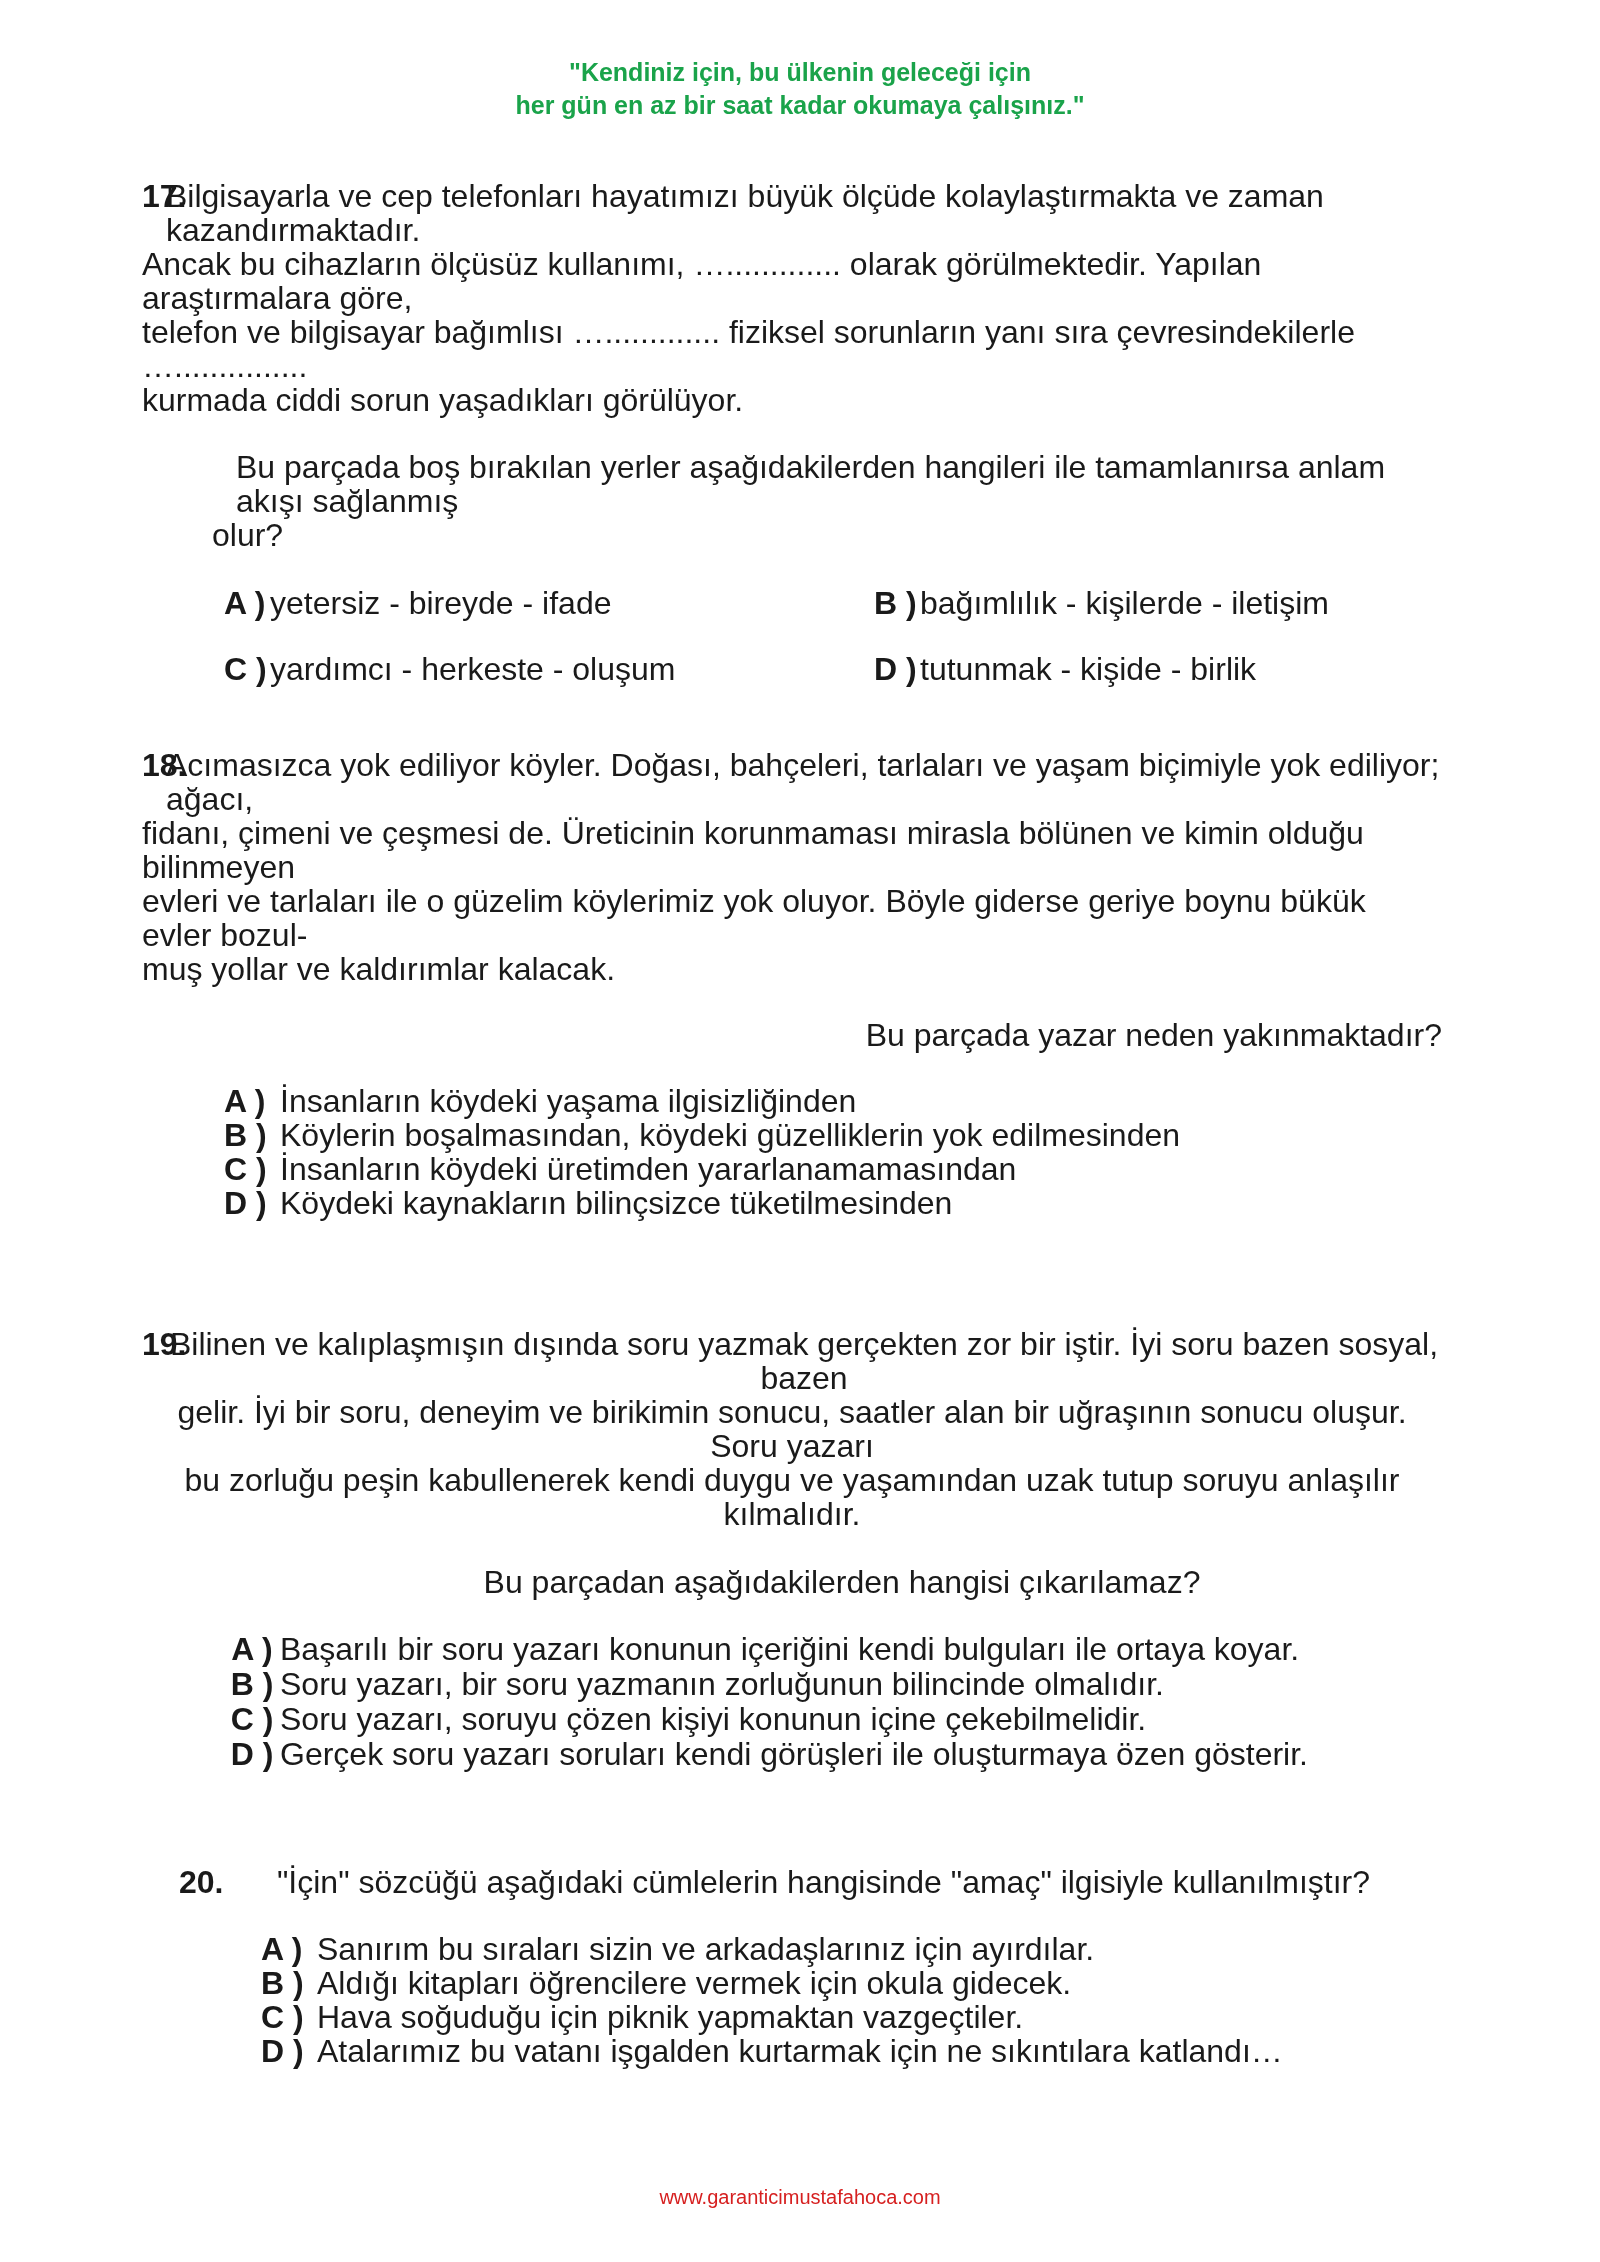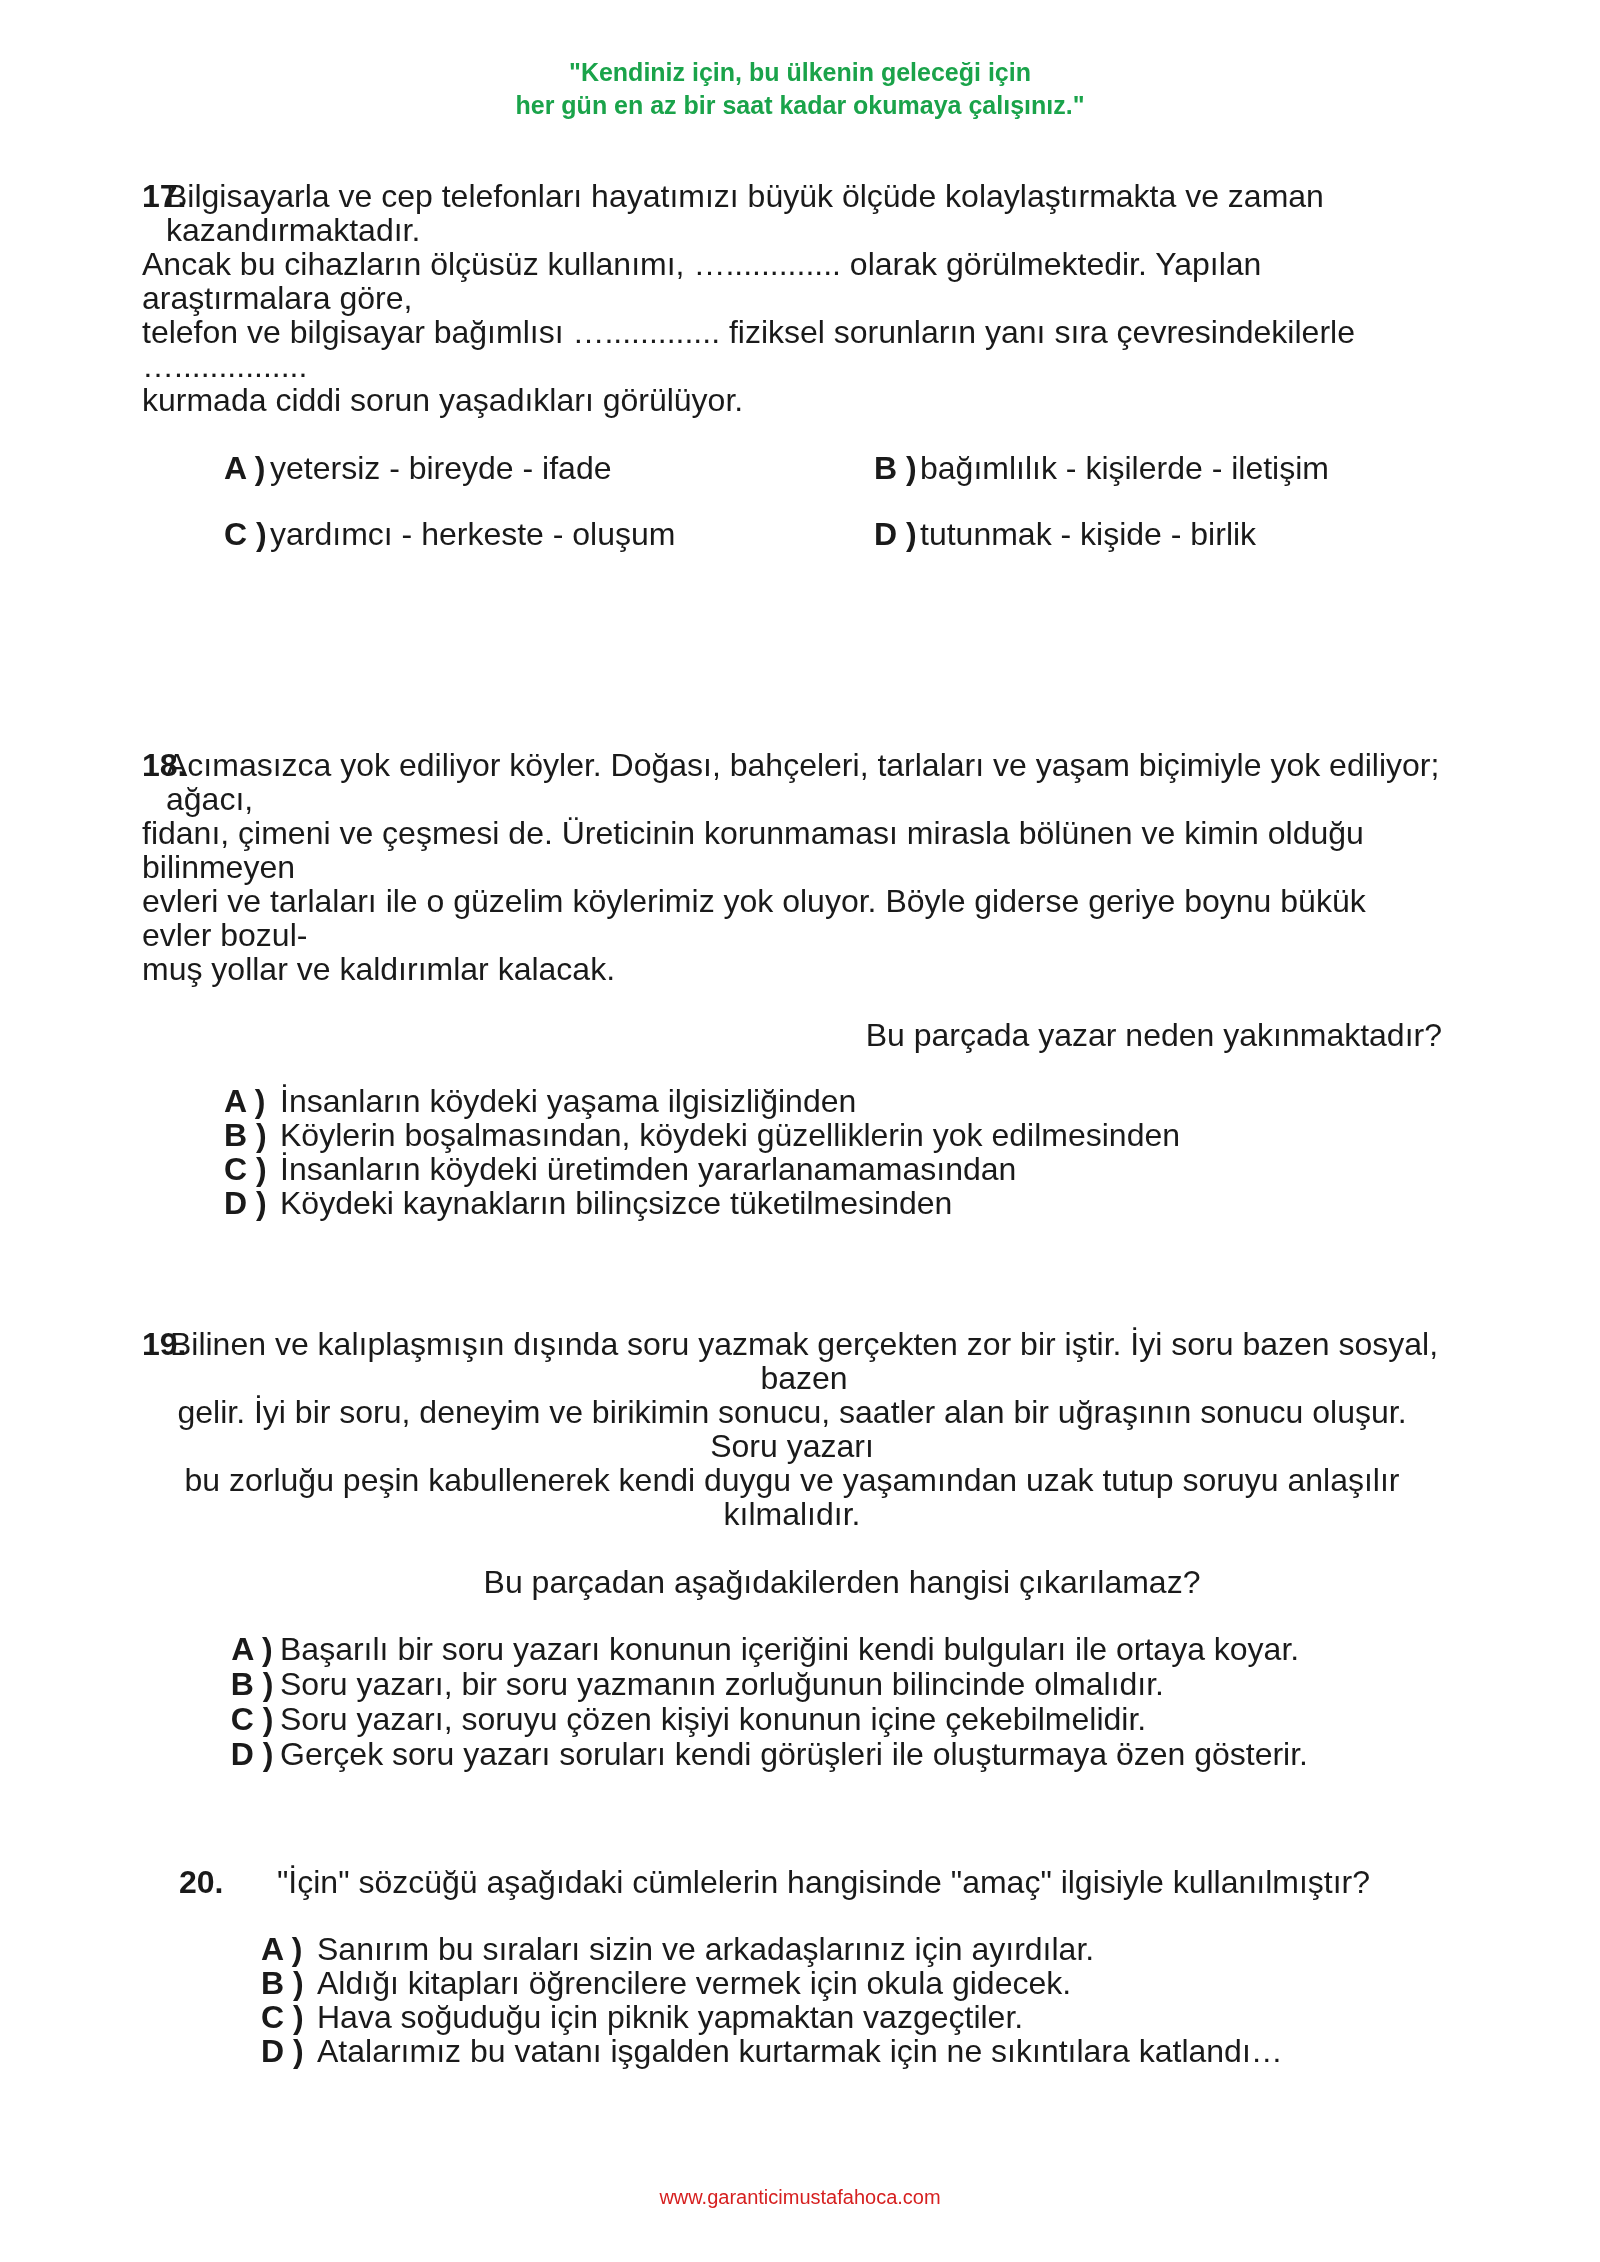--- a/index.html
+++ b/index.html
@@ -30,20 +30,24 @@
   <div>her gün en az bir saat kadar okumaya çalışınız."</div>
 </div>
 
 <div class="q" style="top:179px;">
   <span class="qnum">17.</span>
   <div class="stem">
     <div class="first">Bilgisayarla ve cep telefonları hayatımızı büyük ölçüde kolaylaştırmakta ve zaman kazandırmaktadır.</div>
     <div>Ancak bu cihazların ölçüsüz kullanımı, …............. olarak görülmektedir. Yapılan araştırmalara göre,</div>
     <div>telefon ve bilgisayar bağımlısı …............. fiziksel sorunların yanı sıra çevresindekilerle …...............</div>
     <div>kurmada ciddi sorun yaşadıkları görülüyor.</div>
+  </div>
+  <div class="prompt" style="margin-top:33px;">
+    <div class="indent">Bu parçada boş bırakılan yerler aşağıdakilerden hangileri ile tamamlanırsa anlam akışı sağlanmış</div>
+    <div>olur?</div>
   </div>
   <div class="grid2" style="margin-top:34px;">
     <div class="opt">
       <span class="letter">A )</span>
       <span>yetersiz - bireyde - ifade</span>
     </div>
     <div class="opt right">
       <span class="letter" style="width:46px;">B )</span>
       <span>bağımlılık - kişilerde - iletişim</span>
     </div>

